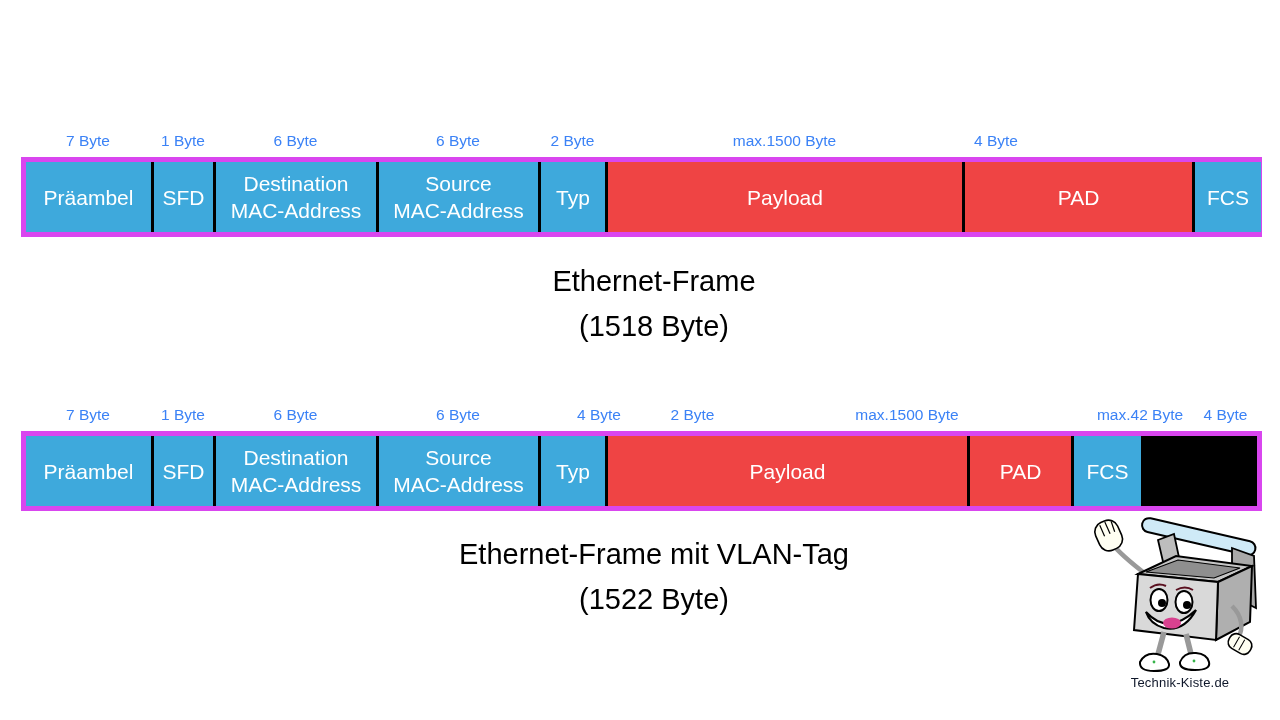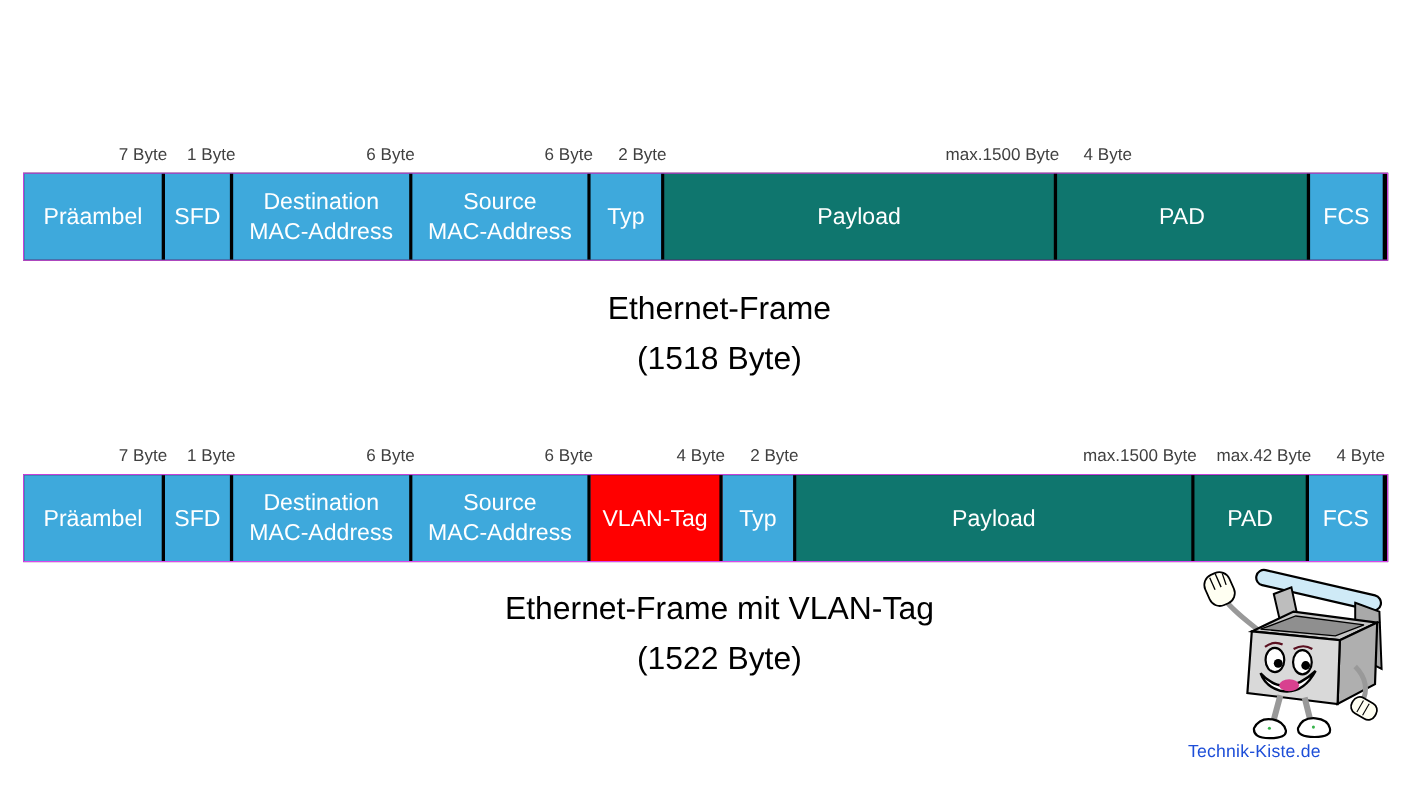--- a/index.html
+++ b/index.html
@@ -4,56 +4,56 @@
 <style>
   html,body{margin:0;padding:0;background:#fff;}
   #stage{
     position:relative;width:1280px;height:720px;background:#ffffff;
     font-family:"Liberation Sans", sans-serif;overflow:hidden;
   }
   
   .sizes{position:absolute;left:24px;width:1235px;display:flex;}
   .sizes.r1{top:132px;}
   .sizes.r2{top:406px;}
-  .bsize{font-size:15.5px;color:#404040;text-align:right;white-space:nowrap;overflow:visible;}
+  .bsize{font-size:15.5px;color:#3b82f6;text-align:center;white-space:nowrap;overflow:visible;}
   
   .bar{
     position:absolute;left:21px;width:1241px;height:80px;
-    border:1px solid #d946ef;box-sizing:border-box;display:flex;background:#000;
+    border:5px solid #d946ef;box-sizing:border-box;display:flex;background:#000;
   }
   .bar.r1{top:157px;}
   .bar.r2{top:431px;}
   .seg{
     box-sizing:border-box;border-right:3px solid #000;height:100%;
     display:flex;flex-direction:column;align-items:center;justify-content:center;
     color:#fff;font-size:21px;line-height:27px;text-align:center;flex:0 0 auto;
   }
   .seg:last-child{border-right:none;align-items:center;}
   .cb{background:#3EA9DC;}
-  .cg{background:#0f766e;}
+  .cg{background:#ef4444;}
   .cr{background:#FF0000;}
   
   .r1-s0{width:128px}.r1-s1{width:62px}.r1-s2{width:163px}.r1-s3{width:162px}
   .r1-s4{width:67px}.r1-s5{width:357px}.r1-s6{width:230px}.r1-s7{width:66px}
   
   .r2-s0{width:128px}.r2-s1{width:62px}.r2-s2{width:163px}.r2-s3{width:162px}
   .r2-s4{width:120px}.r2-s5{width:67px}.r2-s6{width:362px}.r2-s7{width:104px}.r2-s8{width:67px}
   
   .caption{
     position:absolute;left:24px;width:1260px;text-align:center;color:#000;
     font-size:29px;line-height:45px;
   }
   .caption.c1{top:259px;}
   .caption.c2{top:532px;}
   
   .mascot{position:absolute;left:1080px;top:510px;width:200px;height:200px;}
   .mascot svg{position:absolute;left:0;top:0;}
   .logo-text{
-    position:absolute;left:0;top:165px;width:200px;
-    font-size:16px;color:#1d4ed8;letter-spacing:0.2px;
+    position:absolute;left:0;top:165px;width:200px;text-align:center;
+    font-size:13px;color:#0f172a;letter-spacing:0.2px;
   }
 </style>
 </head>
 <body>
 
 <div id="stage">
 
   <div class="sizes r1">
     <div class="bsize r1-s0">7 Byte</div>
     <div class="bsize r1-s1">1 Byte</div>
@@ -118,23 +118,20 @@
         <span>SFD</span>
       </div>
     <div class="seg cb r2-s2">
         <span>Destination</span>
         <span>MAC-Address</span>
       </div>
     <div class="seg cb r2-s3">
         <span>Source</span>
         <span>MAC-Address</span>
       </div>
-    <div class="seg cr r2-s4">
-        <span>VLAN-Tag</span>
-      </div>
     <div class="seg cb r2-s5">
         <span>Typ</span>
       </div>
     <div class="seg cg r2-s6">
         <span>Payload</span>
       </div>
     <div class="seg cg r2-s7">
         <span>PAD</span>
       </div>
     <div class="seg cb r2-s8">

